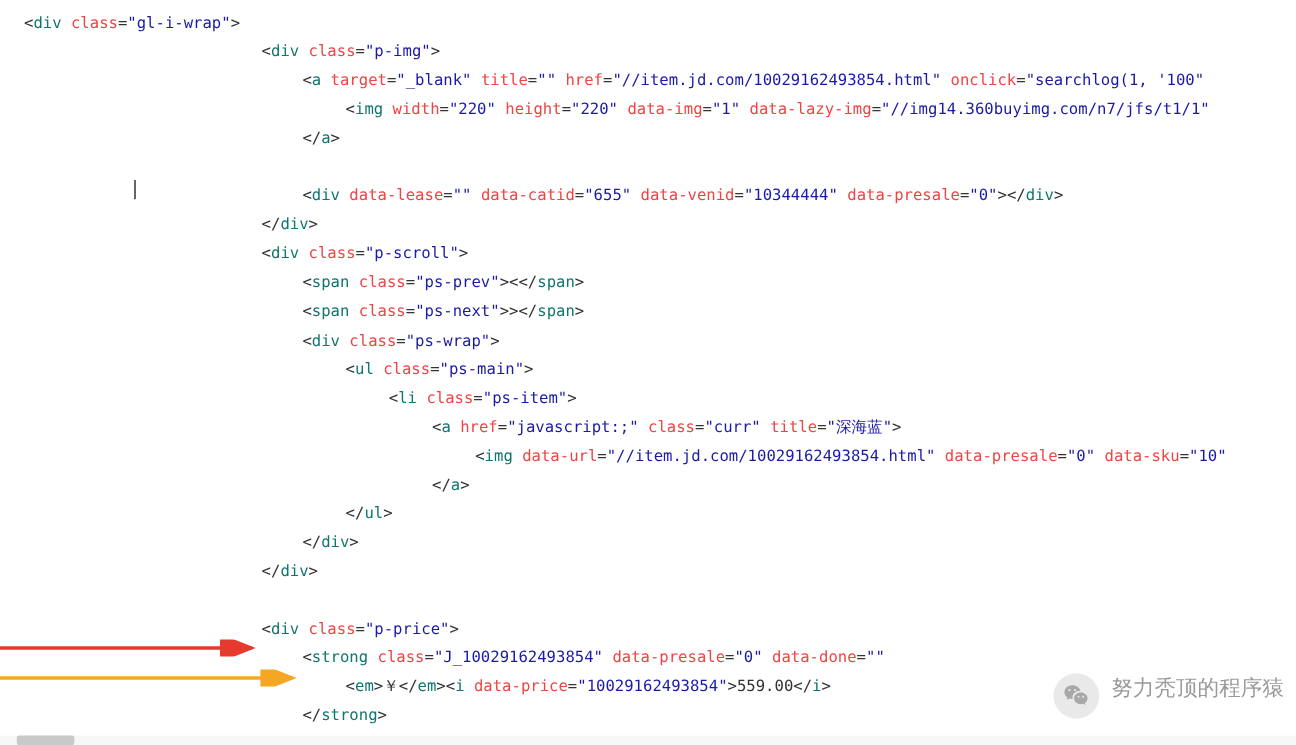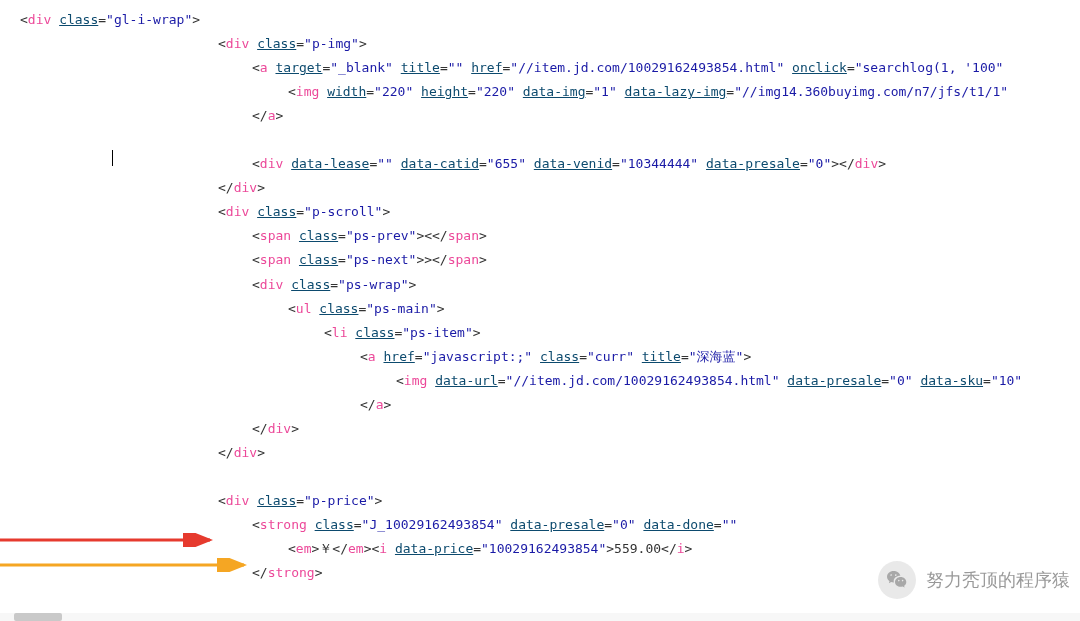--- a/index.html
+++ b/index.html
@@ -14,22 +14,22 @@
     position: relative;
   }
   .code-area {
     padding: 8px 0 0 20px;
     line-height: 1.85;
     white-space: nowrap;
     overflow: hidden;
   }
   .line { display: block; font-family: Consolas, Monaco, monospace; }
   .punct, .bracket { color: #333; }
-  .tagname { color: #ec4899; }
-  .attrname { color: #0c4a6e; text-decoration: underline; }
+  .tagname { color: #0f766e; }
+  .attrname { color: #ef4444; }
   .attrval { color: #1a1aa6; }
   .eq { color: #333; }
   .textcontent { color: #333; }
 
   .cursor {
     position: absolute;
     left: 112px;
     top: 150px;
     width: 1px;
     height: 16px;
@@ -42,21 +42,20 @@
     height: 18px;
     pointer-events: none;
   }
   .arrow svg { display: block; }
 
   .watermark {
     position: absolute;
     right: 10px;
     bottom: 22px;
     display: flex;
-    align-items: center;
     gap: 10px;
     color: #888;
     font-family: "Microsoft YaHei", "PingFang SC", sans-serif;
     font-size: 18px;
     opacity: 0.85;
   }
   .watermark .wm-icon {
     width: 38px;
     height: 38px;
     border-radius: 50%;
@@ -107,20 +106,21 @@
   <span class="line i2"><span class="punct">&lt;/</span><span class="tagname">div</span><span class="punct">&gt;</span></span>
   <span class="line i2"><span class="punct">&lt;</span><span class="tagname">div</span> <span class="attrname">class</span><span class="eq">=</span><span class="attrval">"p-scroll"</span><span class="punct">&gt;</span></span>
   <span class="line i3"><span class="punct">&lt;</span><span class="tagname">span</span> <span class="attrname">class</span><span class="eq">=</span><span class="attrval">"ps-prev"</span><span class="punct">&gt;</span><span class="textcontent">&lt;</span><span class="punct">&lt;/</span><span class="tagname">span</span><span class="punct">&gt;</span></span>
   <span class="line i3"><span class="punct">&lt;</span><span class="tagname">span</span> <span class="attrname">class</span><span class="eq">=</span><span class="attrval">"ps-next"</span><span class="punct">&gt;</span><span class="textcontent">&gt;</span><span class="punct">&lt;/</span><span class="tagname">span</span><span class="punct">&gt;</span></span>
   <span class="line i3"><span class="punct">&lt;</span><span class="tagname">div</span> <span class="attrname">class</span><span class="eq">=</span><span class="attrval">"ps-wrap"</span><span class="punct">&gt;</span></span>
   <span class="line i4"><span class="punct">&lt;</span><span class="tagname">ul</span> <span class="attrname">class</span><span class="eq">=</span><span class="attrval">"ps-main"</span><span class="punct">&gt;</span></span>
   <span class="line i5"><span class="punct">&lt;</span><span class="tagname">li</span> <span class="attrname">class</span><span class="eq">=</span><span class="attrval">"ps-item"</span><span class="punct">&gt;</span></span>
   <span class="line i6"><span class="punct">&lt;</span><span class="tagname">a</span> <span class="attrname">href</span><span class="eq">=</span><span class="attrval">"javascript:;"</span> <span class="attrname">class</span><span class="eq">=</span><span class="attrval">"curr"</span> <span class="attrname">title</span><span class="eq">=</span><span class="attrval">"深海蓝"</span><span class="punct">&gt;</span></span>
   <span class="line i7"><span class="punct">&lt;</span><span class="tagname">img</span> <span class="attrname">data-url</span><span class="eq">=</span><span class="attrval">"//item.jd.com/10029162493854.html"</span> <span class="attrname">data-presale</span><span class="eq">=</span><span class="attrval">"0"</span> <span class="attrname">data-sku</span><span class="eq">=</span><span class="attrval">"10"</span></span>
   <span class="line i6"><span class="punct">&lt;/</span><span class="tagname">a</span><span class="punct">&gt;</span></span>
+  <span class="line i4"><span class="punct">&lt;/</span><span class="tagname">ul</span><span class="punct">&gt;</span></span>
   <span class="line i3"><span class="punct">&lt;/</span><span class="tagname">div</span><span class="punct">&gt;</span></span>
   <span class="line i2"><span class="punct">&lt;/</span><span class="tagname">div</span><span class="punct">&gt;</span></span>
   <span class="line">&nbsp;</span>
   <span class="line i2"><span class="punct">&lt;</span><span class="tagname">div</span> <span class="attrname">class</span><span class="eq">=</span><span class="attrval">"p-price"</span><span class="punct">&gt;</span></span>
   <span class="line i3"><span class="punct">&lt;</span><span class="tagname">strong</span> <span class="attrname">class</span><span class="eq">=</span><span class="attrval">"J_10029162493854"</span> <span class="attrname">data-presale</span><span class="eq">=</span><span class="attrval">"0"</span> <span class="attrname">data-done</span><span class="eq">=</span><span class="attrval">""</span></span>
   <span class="line i4" id="line23"><span class="punct">&lt;</span><span class="tagname">em</span><span class="punct">&gt;</span><span class="textcontent">￥</span><span class="punct">&lt;/</span><span class="tagname">em</span><span class="punct">&gt;</span><span class="punct">&lt;</span><span class="tagname">i</span> <span class="attrname">data-price</span><span class="eq">=</span><span class="attrval">"10029162493854"</span><span class="punct">&gt;</span><span class="textcontent">559.00</span><span class="punct">&lt;/</span><span class="tagname">i</span><span class="punct">&gt;</span></span>
   <span class="line i3"><span class="punct">&lt;/</span><span class="tagname">strong</span><span class="punct">&gt;</span></span>
 </div>
 
 <div class="cursor"></div>

